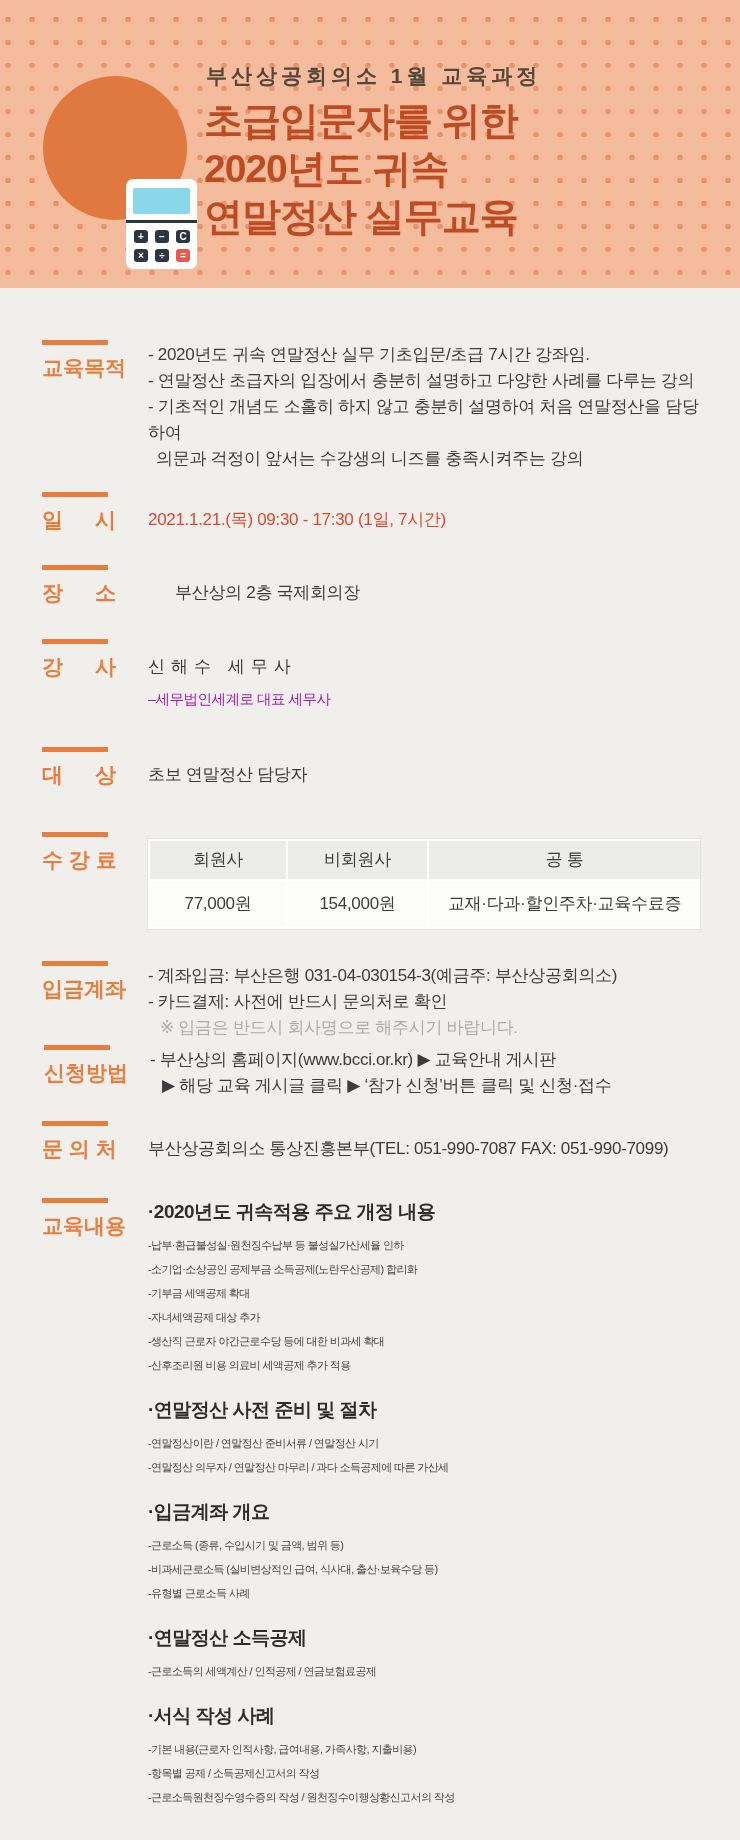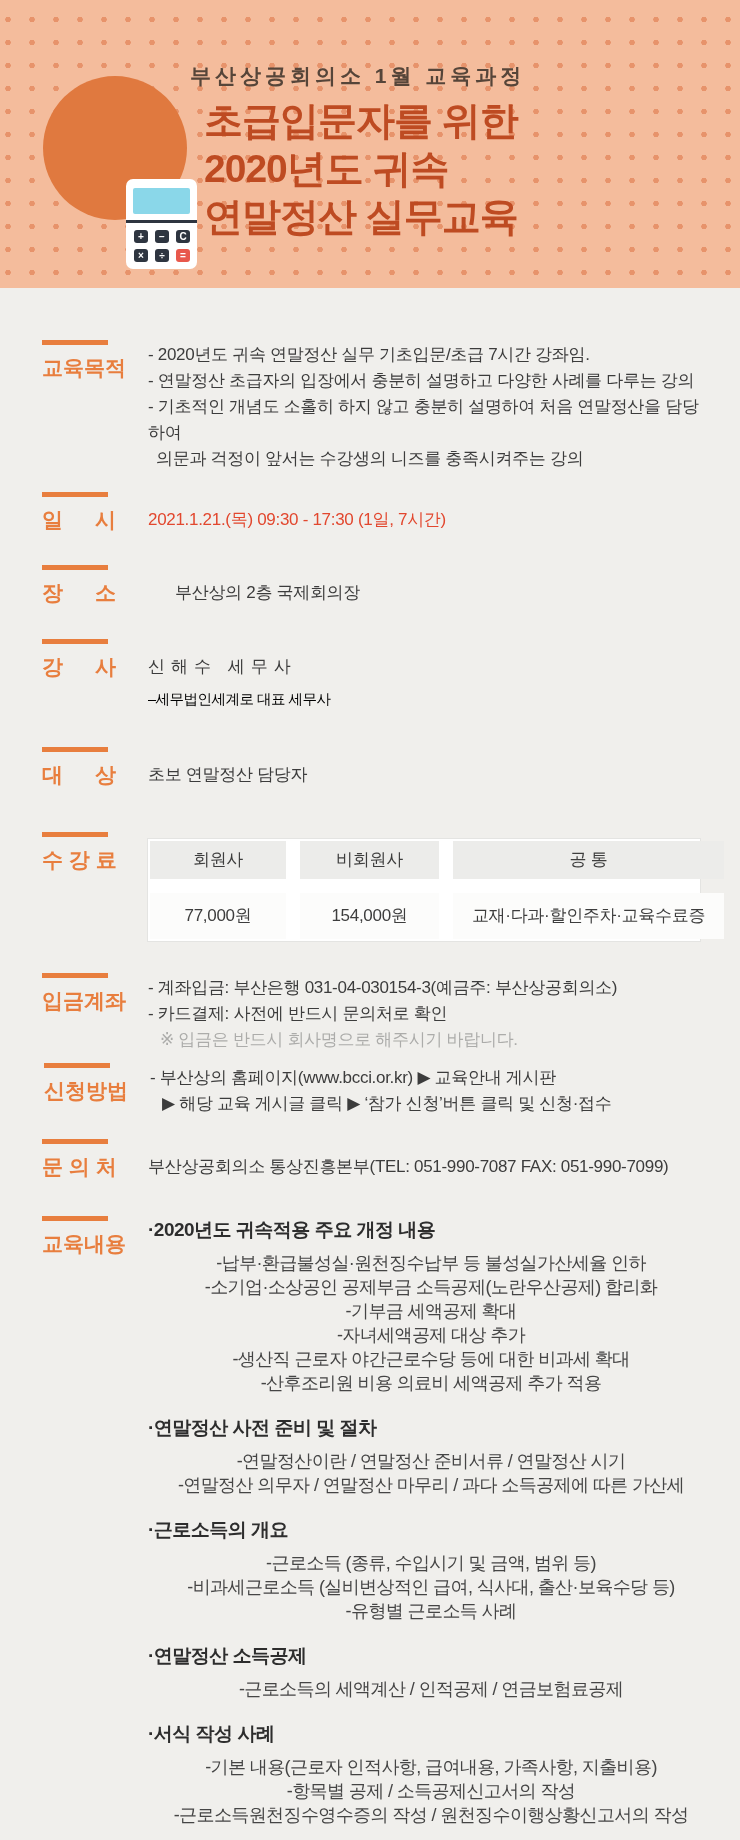--- a/index.html
+++ b/index.html
@@ -53,21 +53,21 @@
     position:absolute;left:8px;top:51px;
     display:grid;grid-template-columns:repeat(3,14px);grid-auto-rows:13px;
     gap:6px 7px;
   }
   .calc-key{
     background:#2E3540;border-radius:3px;color:#fff;
     font-size:10px;font-weight:bold;line-height:13px;text-align:center;
   }
   .calc-key.eq{background:#E8584C;}
   .eyebrow{
-    position:absolute;left:190px;top:62px;
+    position:absolute;left:206px;top:62px;
     font-size:21px;font-weight:600;letter-spacing:4px;color:#564539;
     white-space:nowrap;
   }
   .big-title{
     position:absolute;left:204px;top:97px;
     font-size:39px;line-height:48px;font-weight:800;
     letter-spacing:-1px;color:var(--title);
   }
 
   
@@ -84,57 +84,57 @@
     white-space:nowrap;
   }
   .content{font-size:17px;line-height:26px;color:var(--ink);letter-spacing:-0.3px;}
   .content.single{padding-top:15px;}
   .content.multi{padding-top:2px;}
   .red{color:var(--red);}
   .indent1{margin-left:8px;}
   .indent2{margin-left:12px;}
   .note{color:var(--notegray);}
   .spaced-name{letter-spacing:6px;padding-top:15px;}
-  .inst-desc{font-size:14.5px;color:#000000;letter-spacing:-0.5px;margin-top:9px;line-height:20px;}
+  .inst-desc{font-size:14.5px;color:#a21caf;letter-spacing:-0.5px;margin-top:9px;line-height:20px;}
 
   
   .s-purpose{margin-top:52px;}
   .s-datetime{margin-top:20px;}
   .s-venue{margin-top:32px;gap:27px;}
   .s-instructor{margin-top:33px;}
   .s-target{margin-top:38px;}
   .s-fee{margin-top:44px;}
   .s-account{margin-top:32px;}
-  .s-apply{margin-top:10px;padding-left:44px;}
+  .s-apply{margin-top:4px;padding-left:44px;}
   .s-contact{margin-top:22px;}
   .s-curriculum{margin-top:36px;}
 
   
   .fee-table{
     margin-top:7px;width:552px;
     background:#FFFFFF;padding:2px;
     box-shadow:0 0 0 1px #E4E4E2;
-    display:grid;grid-template-columns:136px 139px 271px;gap:14px;text-align:right;
+    display:grid;grid-template-columns:136px 139px 271px;gap:2px;text-align:right;
   }
   .fee-cell{
     display:flex;align-items:center;justify-content:center;
     font-size:17px;color:#3D3D3D;letter-spacing:-0.3px;
   }
   .fee-cell.head{background:#ECECEA;height:38px;}
   .fee-cell.body{background:#FCFCFB;height:46px;}
 
   
   .curr{padding-top:2px;}
   .curr-heading{
     font-size:19px;font-weight:bold;color:#2D2D2D;
     letter-spacing:-0.5px;line-height:24px;margin:21px 0 9px;
   }
   .curr-group:first-child .curr-heading{margin-top:0;}
   .curr-item{
-    font-size:18px;color:#454545;line-height:24px;letter-spacing:-0.6px;text-align:center;
+    font-size:11px;color:#454545;line-height:24px;letter-spacing:-0.6px;
   }
 </style>
 </head>
 <body>
 
 <div class="header">
   <div class="badge-circle">
     <div class="calc">
       <div class="calc-screen"></div>
       <div class="calc-divider"></div>
@@ -271,21 +271,21 @@
         <div class="curr-item">-산후조리원 비용 의료비 세액공제 추가 적용</div>
       </div>
 
       <div class="curr-group">
         <div class="curr-heading">·연말정산 사전 준비 및 절차</div>
         <div class="curr-item">-연말정산이란 / 연말정산 준비서류 / 연말정산 시기</div>
         <div class="curr-item">-연말정산 의무자 / 연말정산 마무리 / 과다 소득공제에 따른 가산세</div>
       </div>
 
       <div class="curr-group">
-        <div class="curr-heading">·근로소득의 개요</div>
+        <div class="curr-heading">·입금계좌 개요</div>
         <div class="curr-item">-근로소득 (종류, 수입시기 및 금액, 범위 등)</div>
         <div class="curr-item">-비과세근로소득 (실비변상적인 급여, 식사대, 출산·보육수당 등)</div>
         <div class="curr-item">-유형별 근로소득 사례</div>
       </div>
 
       <div class="curr-group">
         <div class="curr-heading">·연말정산 소득공제</div>
         <div class="curr-item">-근로소득의 세액계산 / 인적공제 / 연금보험료공제</div>
       </div>
 

